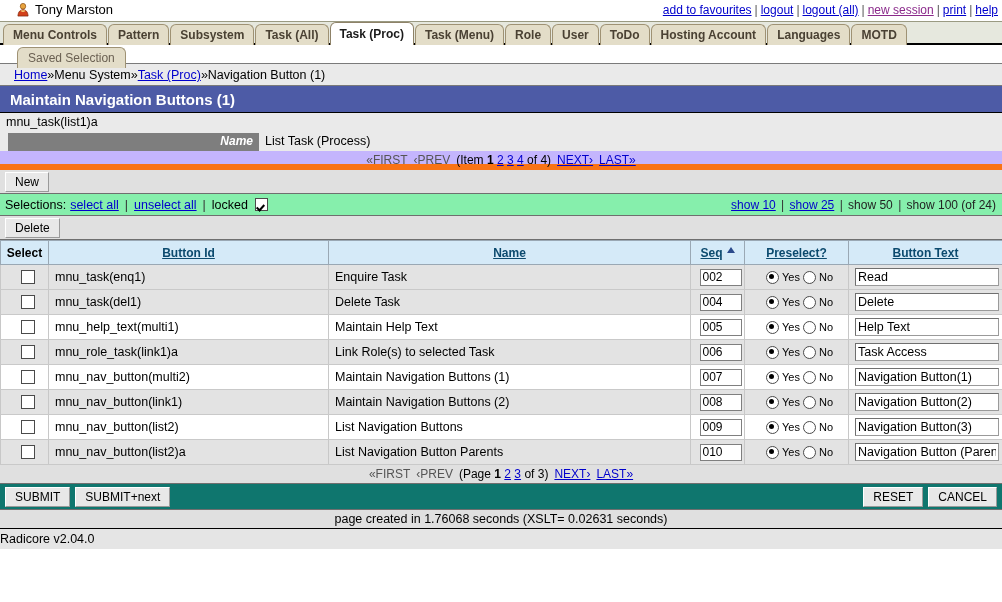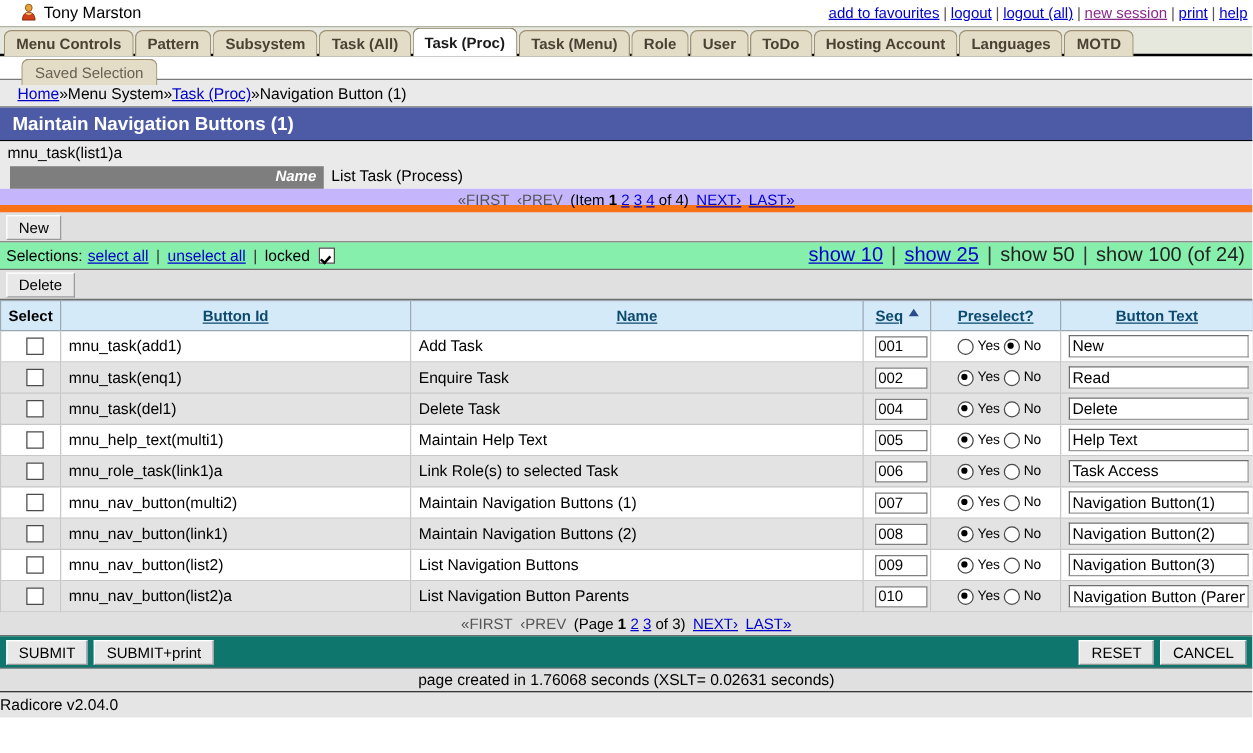--- a/index.html
+++ b/index.html
@@ -136,21 +136,21 @@
 
   
   #selbar{
     height:22px;background:#86efac;
     border-bottom:1px solid #6f6f6f;
     display:flex;align-items:center;
     padding:0 6px 0 5px;font-size:12.5px;
     box-sizing:border-box;
   }
   #selbar .left{display:flex;align-items:center;gap:4px;}
-  #selbar .right{margin-left:auto;font-size:16px;}
+  #selbar .right{margin-left:auto;font-size:12px;}
   #selbar .bar{color:#333;padding:0 2px;}
   #selbar .nolink{color:#222;}
   .chk{
     width:11px;height:11px;border:1px solid #4b4b4b;
     background:#fff;display:inline-block;position:relative;
     vertical-align:-1px;margin-left:3px;
   }
   .chk.on::after{
     content:"";position:absolute;left:2px;top:4px;
     width:3px;height:6px;border:solid #000;border-width:0 2px 2px 0;
@@ -324,35 +324,20 @@
     <tr>
       <th><span>Select</span></th>
       <th><span class="hl">Button Id</span></th>
       <th><span class="hl">Name</span></th>
       <th><span class="hl">Seq</span><span class="sortarrow"></span></th>
       <th><span class="hl">Preselect?</span></th>
       <th><span class="hl">Button Text</span></th>
     </tr>
   </thead>
   <tbody id="grid-body">
-      <tr class="r-odd">
-        <td class="c-select"><span class="cellchk"></span></td>
-        <td>mnu_task(add1)</td>
-        <td>Add Task</td>
-        <td class="c-seq"><input class="seqbox" type="text" value="001" style=""></td>
-        <td class="c-pre">
-          <span class="radiogrp">
-            <span class="radio"></span>
-            <span class="rlabel">Yes</span>
-            <span class="radio on"></span>
-            <span class="rlabel">No</span>
-          </span>
-        </td>
-        <td class="c-txt"><input class="txtbox" type="text" value="New" style=""></td>
-      </tr>
       <tr class="r-even">
         <td class="c-select"><span class="cellchk"></span></td>
         <td>mnu_task(enq1)</td>
         <td>Enquire Task</td>
         <td class="c-seq"><input class="seqbox" type="text" value="002" style=""></td>
         <td class="c-pre">
           <span class="radiogrp">
             <span class="radio on"></span>
             <span class="rlabel">Yes</span>
             <span class="radio"></span>
@@ -472,20 +457,20 @@
 <div id="footpager">
   <span style="color:#555">«FIRST</span><span class="sp" style="display:inline-block;width:6px"></span><span style="color:#555">‹PREV</span><span class="sp" style="display:inline-block;width:6px"></span><span>(Page</span>
   <span style="font-weight:bold">1</span>
   <a href="#">2</a>
   <a href="#">3</a>
   <span>of 3)</span><span class="sp" style="display:inline-block;width:6px"></span><a href="#">NEXT›</a><span class="sp" style="display:inline-block;width:6px"></span><a href="#">LAST»</a>
 </div>
 
 <div id="footbtns">
   <button class="btn">SUBMIT</button>
-  <button class="btn">SUBMIT+print</button>
+  <button class="btn">SUBMIT+next</button>
   <span class="sp"></span>
   <button class="btn">RESET</button>
   <button class="btn" style="margin-right:0">CANCEL</button>
 </div>
 
 <div id="timing">page created in 1.76068 seconds (XSLT= 0.02631 seconds)</div>
 <div id="version">Radicore v2.04.0</div>
 
 </body></html>

